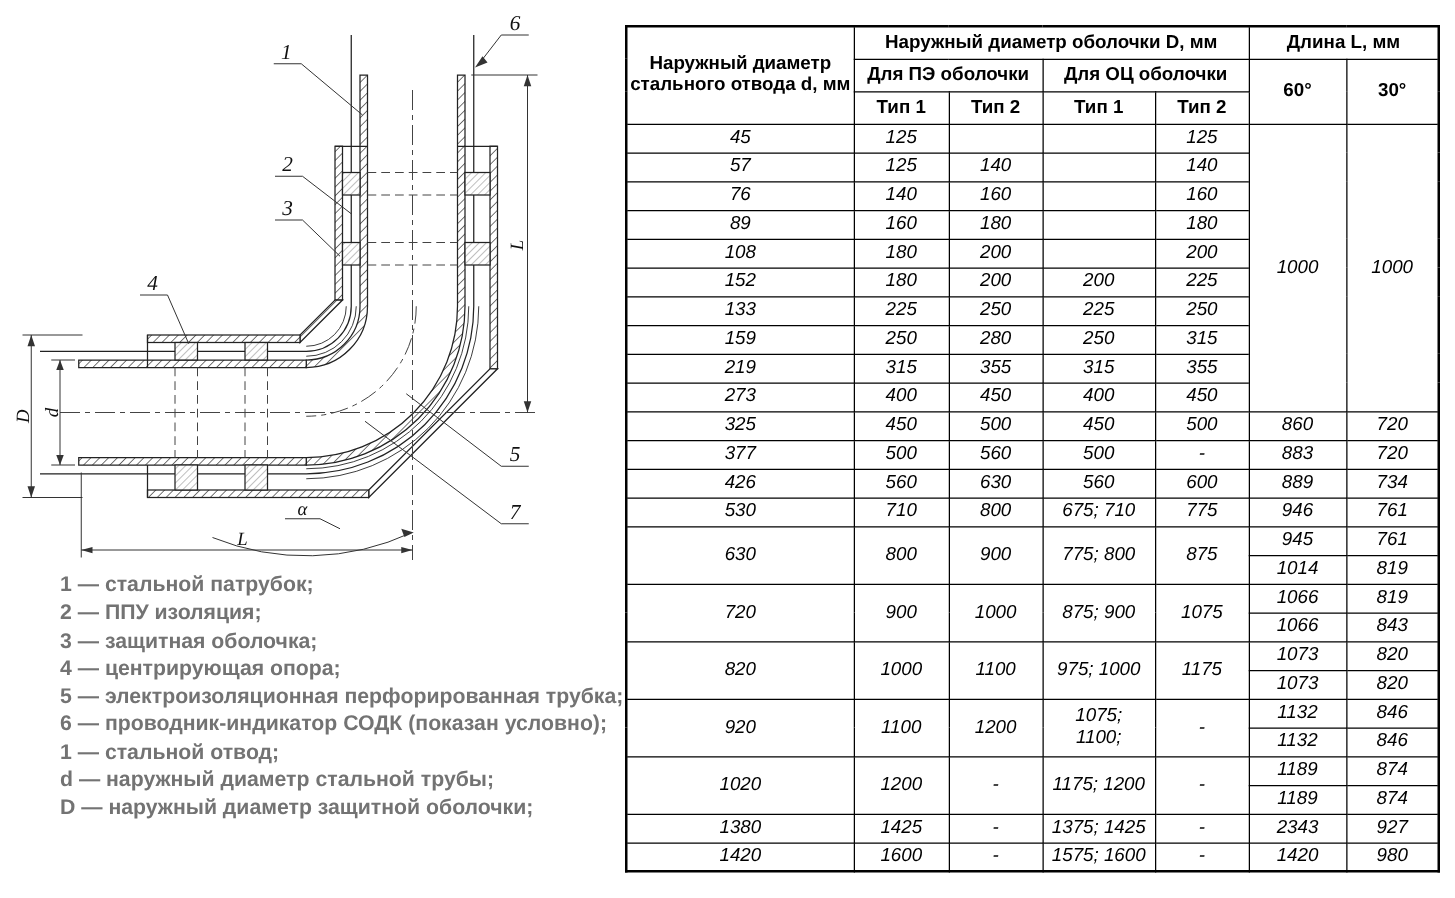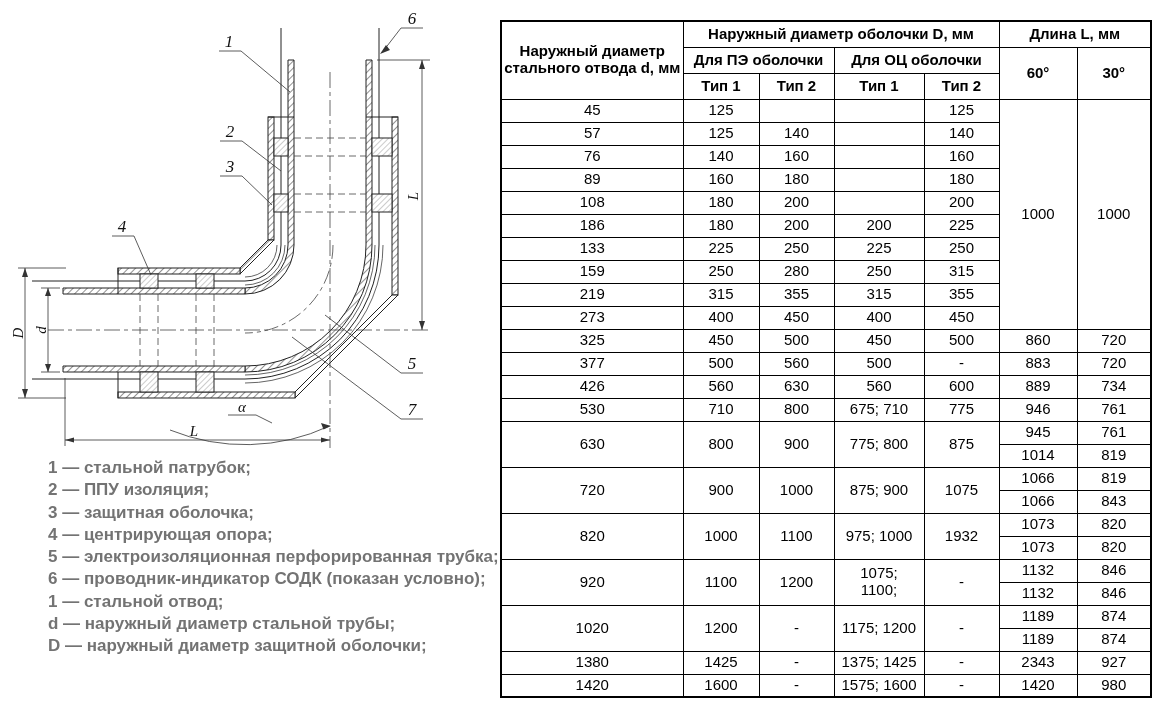--- a/index.html
+++ b/index.html
@@ -7,21 +7,21 @@
         font-family:"Liberation Sans",sans-serif;color:#000;}
   .drawing{position:absolute;left:0;top:0;}
   .legend{position:absolute;left:48px;top:457px;width:450px;}
   .legend-line{font-size:17px;line-height:22.3px;color:#737373;white-space:nowrap;font-weight:bold;}
   .dim-table{position:absolute;left:500px;top:20px;border-collapse:collapse;table-layout:fixed;
              width:650px;border:2px solid #000;}
   .dim-table th,.dim-table td{border:1px solid #000;text-align:center;vertical-align:middle;
              padding:0 2px;font-size:15px;line-height:1.12;overflow:hidden;}
   .dim-table th{font-weight:bold;}
   .dim-table thead tr{height:26px;}
-  .dim-table tbody tr{height:23px;}
+  .dim-table tbody tr{height:23px;font-style:italic;}
   .dim-table td{white-space:pre-line;}
   svg text{font-family:"Liberation Serif",serif;font-style:italic;fill:#111;}
   .co{font-size:17px;}
   .dl{font-size:15px;}
 </style>
 </head>
 <body>
 
 <div class="page">
 
@@ -199,21 +199,21 @@
           <td>180</td>
         </tr>
         <tr>
           <td>108</td>
           <td>180</td>
           <td>200</td>
           <td></td>
           <td>200</td>
         </tr>
         <tr>
-          <td>186</td>
+          <td>152</td>
           <td>180</td>
           <td>200</td>
           <td>200</td>
           <td>225</td>
         </tr>
         <tr>
           <td>133</td>
           <td>225</td>
           <td>250</td>
           <td>225</td>
@@ -300,21 +300,21 @@
         </tr>
         <tr>
           <td>1066</td>
           <td>843</td>
         </tr>
         <tr>
           <td rowspan="2">820</td>
           <td rowspan="2">1000</td>
           <td rowspan="2">1100</td>
           <td rowspan="2">975; 1000</td>
-          <td rowspan="2">1932</td>
+          <td rowspan="2">1175</td>
           <td>1073</td>
           <td>820</td>
         </tr>
         <tr>
           <td>1073</td>
           <td>820</td>
         </tr>
         <tr>
           <td rowspan="2">920</td>
           <td rowspan="2">1100</td>

